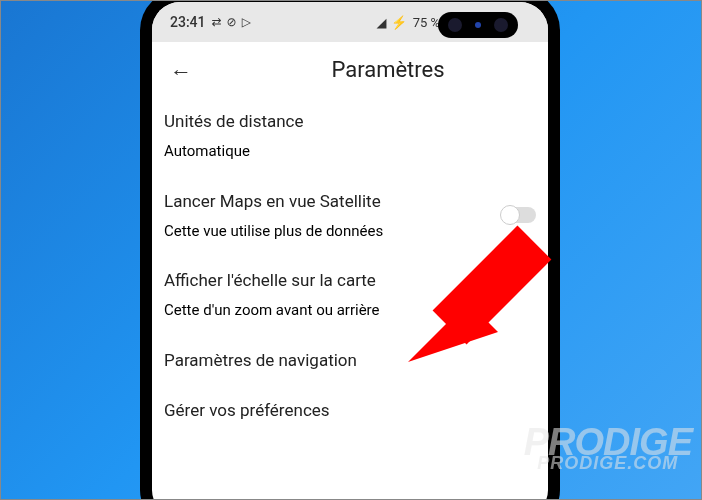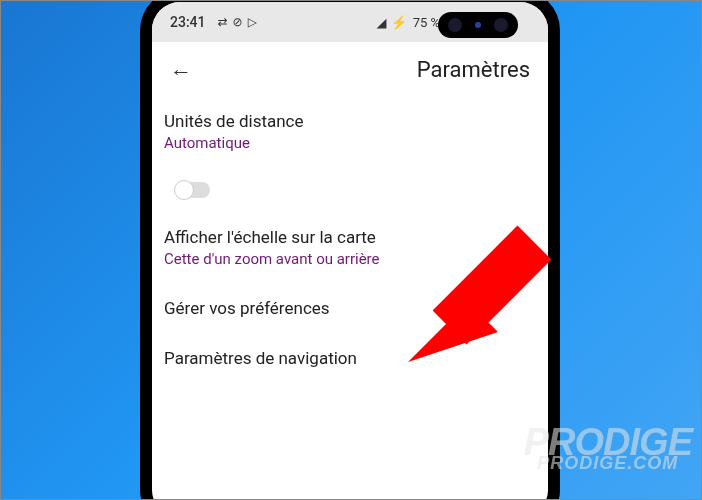--- a/index.html
+++ b/index.html
@@ -58,63 +58,63 @@
     top: 10px; left: 37px;
   }
   .status-bar {
     background: #e8e8e8;
     height: 40px;
     display: flex;
     align-items: center;
     padding: 0 18px;
     font-size: 14px;
     color: #333;
-    gap: 12px;
+    gap: 6px;
   }
   .status-time { font-weight: 500; }
   .status-icons-left { display: flex; gap: 5px; align-items: center; font-size: 12px;}
   .status-spacer { flex: 1; }
   .status-icons-right { display: flex; gap: 5px; align-items: center; font-size: 13px; margin-right: 90px;}
   .header {
     display: flex;
     align-items: center;
     padding: 14px 18px;
     gap: 24px;
   }
   .back-arrow {
     font-size: 22px;
     color: #333;
     cursor: pointer;
   }
   .header-title {
     font-size: 22px;
     color: #222;
     flex: 1;
-    text-align: right;
+    text-align: center;
     padding-left: 30px;
   }
   .settings-list {
     padding: 0 12px;
   }
   .setting-item {
     padding: 14px 0;
     display: flex;
     align-items: center;
     justify-content: space-between;
   }
   .setting-text { flex: 1; }
   .setting-title {
     font-size: 17px;
     color: #222;
     line-height: 1.3;
   }
   .setting-subtitle {
     font-size: 15px;
-    color: #701a75;
-    margin-top: 2px;
+    color: #000000;
+    margin-top: 10px;
     line-height: 1.3;
   }
   .toggle {
     width: 34px;
     height: 16px;
     background: #ddd;
     border-radius: 10px;
     position: relative;
     margin-left: 12px;
   }
@@ -197,39 +197,43 @@
     <div class="settings-list">
 
       <div class="setting-item">
         <div class="setting-text">
           <div class="setting-title">Unités de distance</div>
           <div class="setting-subtitle">Automatique</div>
         </div>
       </div>
 
       <div class="setting-item">
+        <div class="setting-text">
+          <div class="setting-title">Lancer Maps en vue Satellite</div>
+          <div class="setting-subtitle">Cette vue utilise plus de données</div>
+        </div>
         <div class="toggle"></div>
       </div>
 
       <div class="setting-item">
         <div class="setting-text">
           <div class="setting-title">Afficher l'échelle sur la carte</div>
           <div class="setting-subtitle">Cette d'un zoom avant ou arrière</div>
         </div>
       </div>
 
       <div class="setting-item">
         <div class="setting-text">
+          <div class="setting-title">Paramètres de navigation</div>
+        </div>
+      </div>
+
+      <div class="setting-item">
+        <div class="setting-text">
           <div class="setting-title">Gérer vos préférences</div>
-        </div>
-      </div>
-
-      <div class="setting-item">
-        <div class="setting-text">
-          <div class="setting-title">Paramètres de navigation</div>
         </div>
       </div>
 
 
     </div>
   </div>
 </div>
 
 <svg class="arrow-overlay" viewBox="0 0 210 210">
   <g fill="#ff0000">

